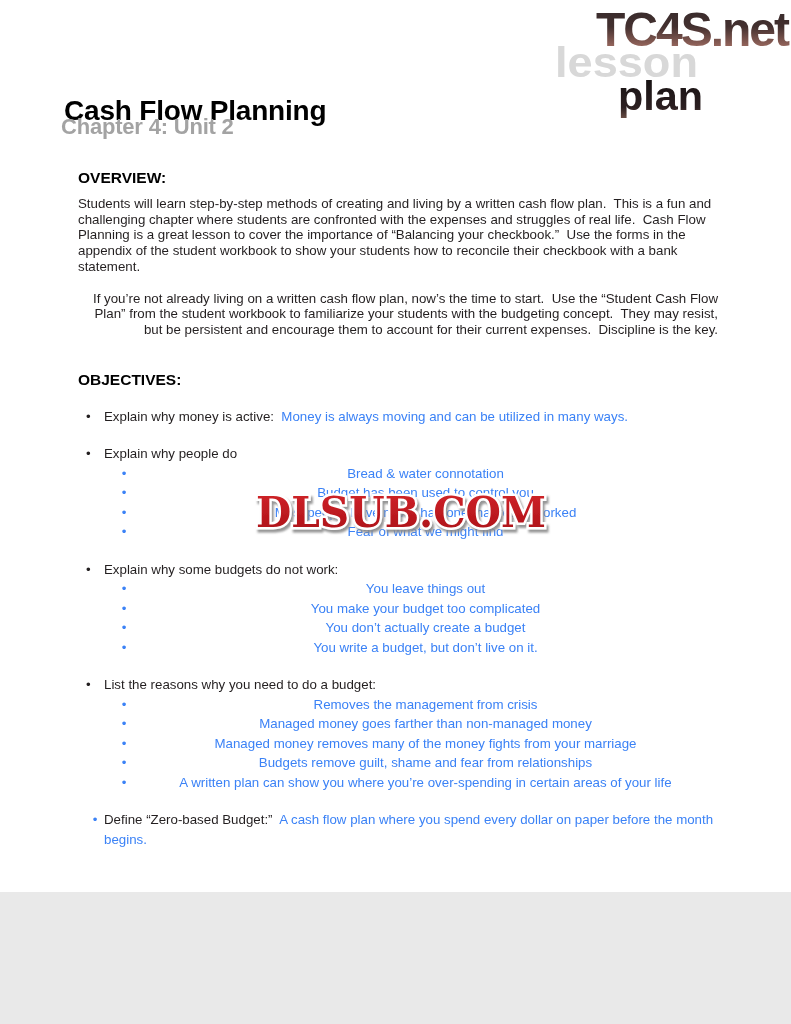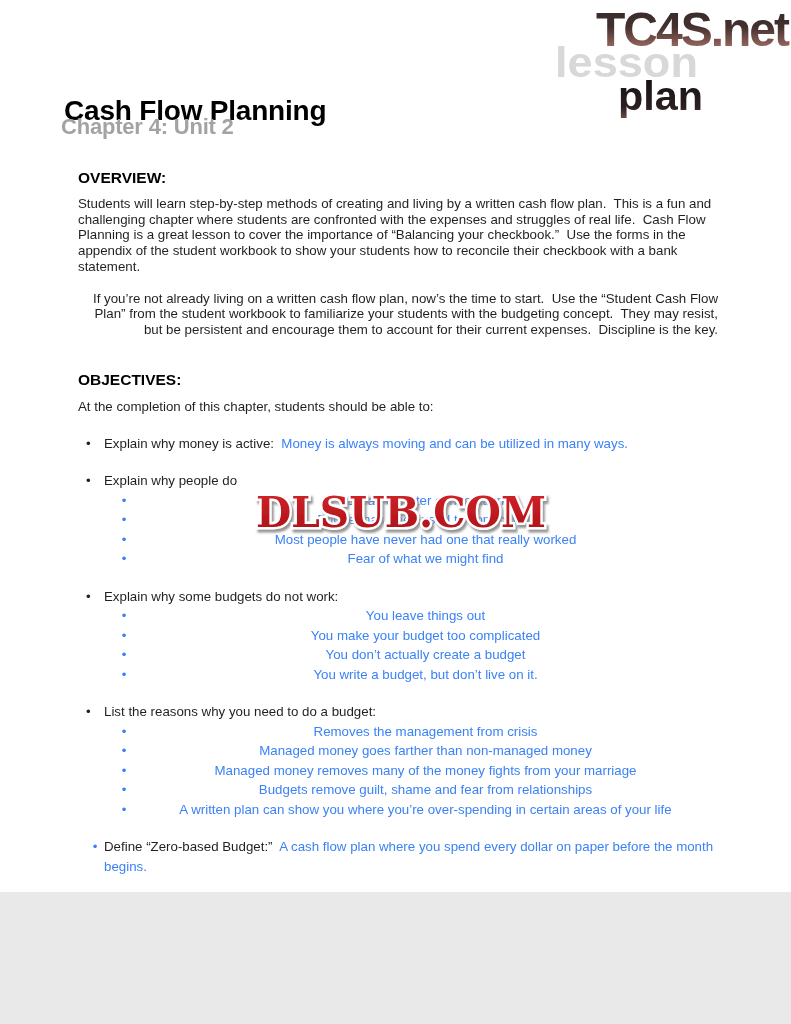--- a/index.html
+++ b/index.html
@@ -74,21 +74,20 @@
 
   <h1 class="doc-title">Cash Flow Planning</h1>
   <h2 class="doc-subtitle">Chapter 4: Unit 2</h2>
 
   <div class="content">
     <p class="section-heading">OVERVIEW:</p>
     <p class="para first">Students will learn step-by-step methods of creating and living by a written cash flow plan.  This is a fun and challenging chapter where students are confronted with the expenses and struggles of real life.  Cash Flow Planning is a great lesson to cover the importance of “Balancing your checkbook.”  Use the forms in the appendix of the student workbook to show your students how to reconcile their checkbook with a bank statement.</p>
     <p class="para second">If you’re not already living on a written cash flow plan, now’s the time to start.  Use the “Student Cash Flow Plan” from the student workbook to familiarize your students with the budgeting concept.  They may resist, but be persistent and encourage them to account for their current expenses.  Discipline is the key.</p>
 
     <p class="section-heading objectives-heading">OBJECTIVES:</p>
-    <p class="intro">At the completion of this chapter, students should be able to:</p>
 
     <ul class="obj-list">
         <li class="main">
           <span class="marker">•</span>
           <span class="li-text"><span>Explain why money is active:</span><span class="red">  Money is always moving and can be utilized in many ways.</span></span>
         </li>
         <li class="main">
           <span class="marker">•</span>
           <span class="li-text"><span>Explain why people do</span></span>
         </li>

